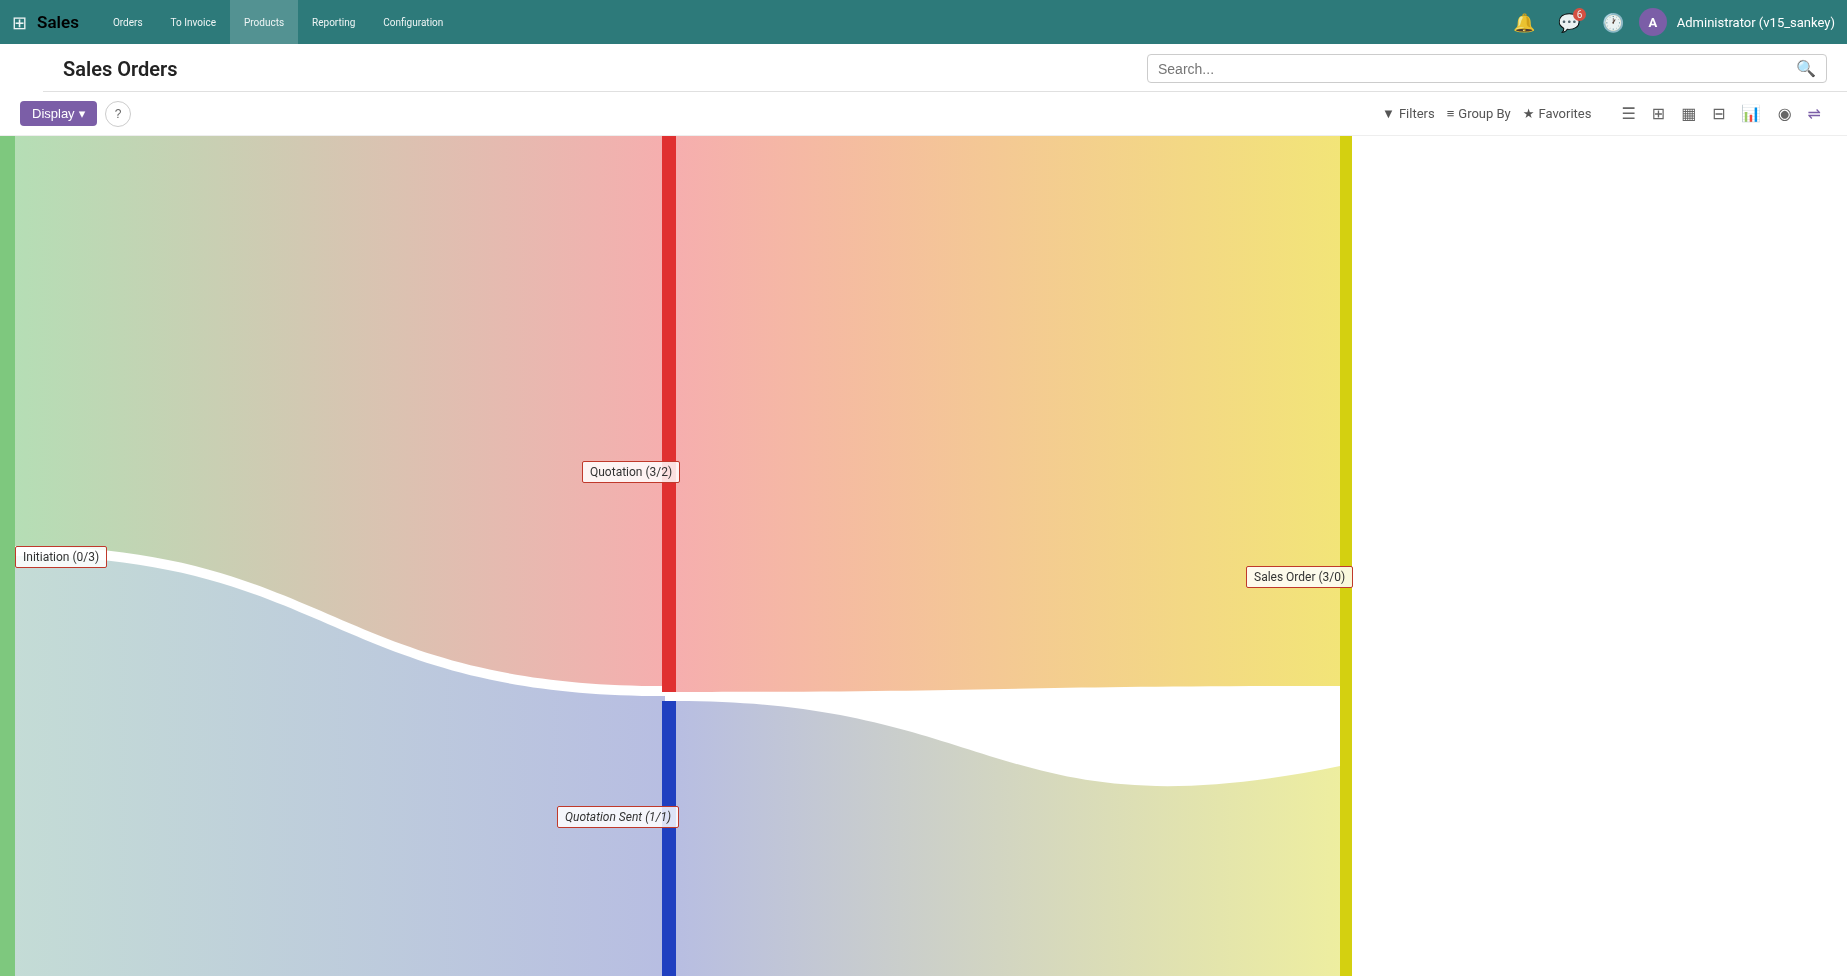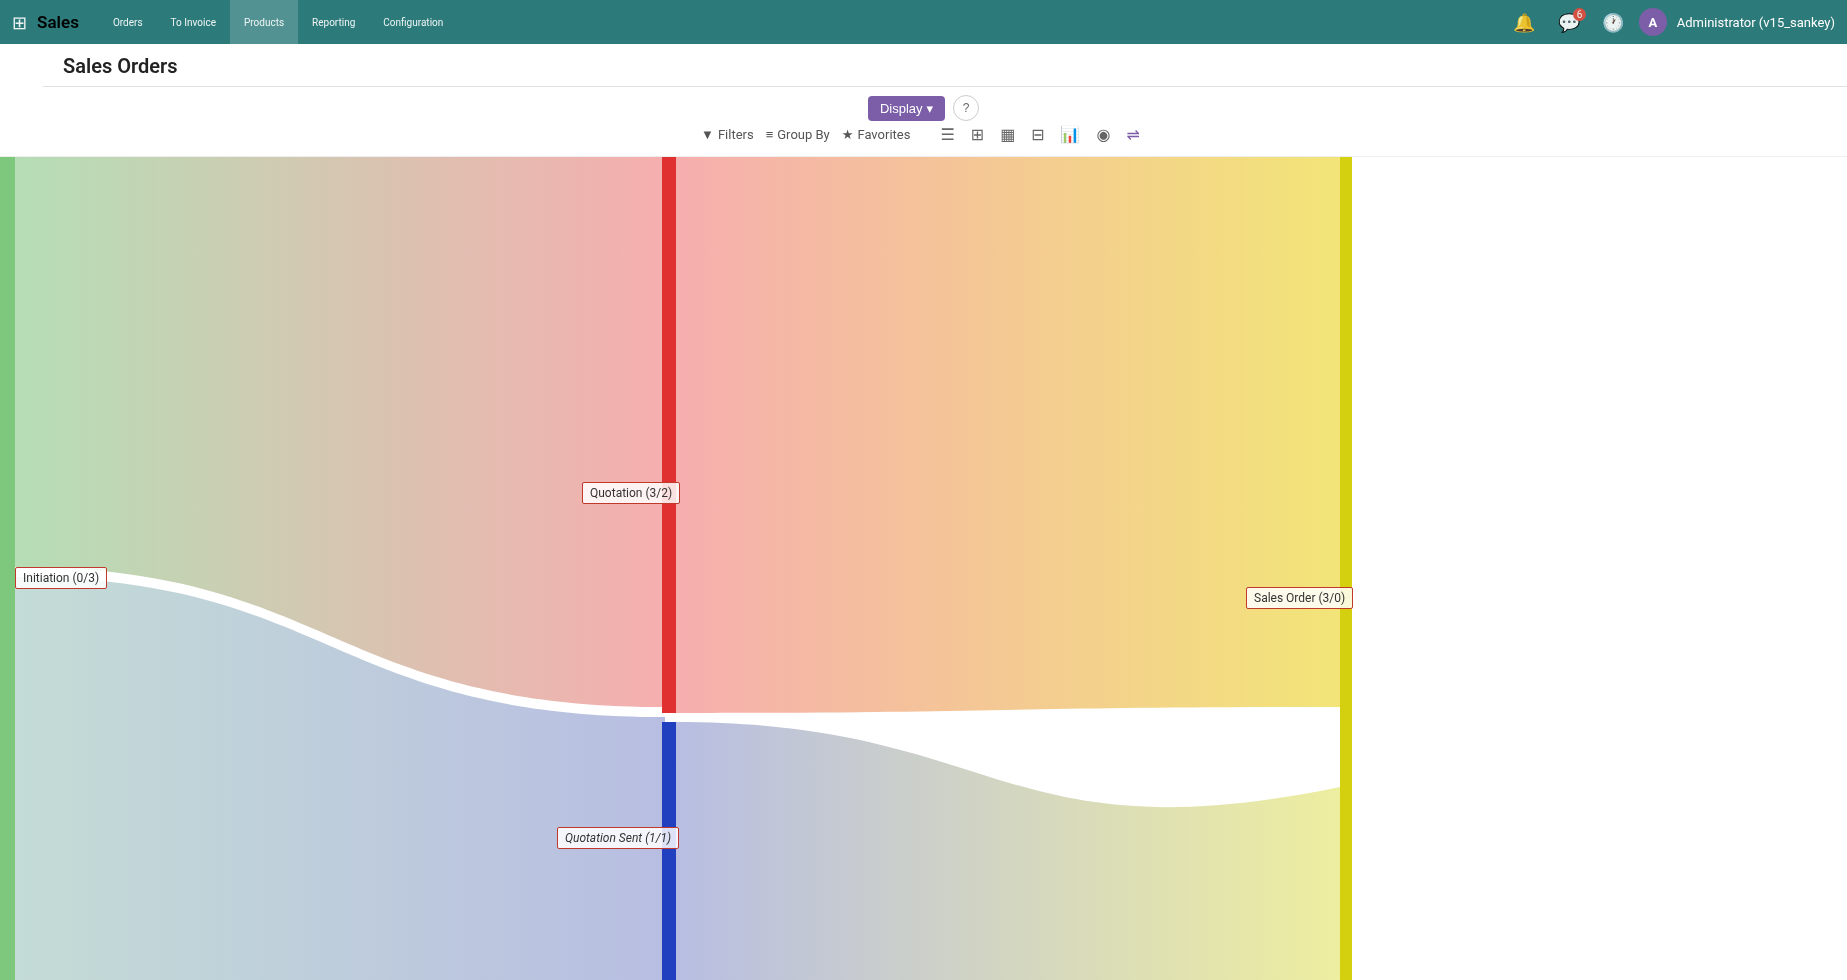--- a/index.html
+++ b/index.html
@@ -123,21 +123,20 @@
     }
 
     
     .toolbar {
       background: #fff;
       padding: 8px 20px;
       display: flex;
       align-items: center;
       justify-content: space-between;
       border-bottom: 1px solid #eee;
-      flex-direction: column;
     }
     .toolbar-left {
       display: flex;
       align-items: center;
       gap: 8px;
     }
     .btn-display {
       background: #7b5ea7;
       color: #fff;
       border: none;
@@ -232,20 +231,24 @@
     <span class="nav-icon-btn">🔔</span>
     <span class="nav-icon-btn">💬<span class="badge">6</span></span>
     <span class="nav-icon-btn">🕐</span>
     <div class="nav-avatar">A</div>
     <span class="nav-user-label">Administrator (v15_sankey)</span>
   </div>
 </div>
 
 <div class="sub-header">
   <span class="page-title">Sales Orders</span>
+  <div class="search-bar">
+    <input class="search-input" type="text" placeholder="Search..." style="">
+    <span class="search-icon">🔍</span>
+  </div>
 </div>
 
 <div class="toolbar">
   <div class="toolbar-left">
     <button class="btn-display">
       <span>Display</span>
       <span>▾</span>
     </button>
     <button class="btn-help">?</button>
   </div>

